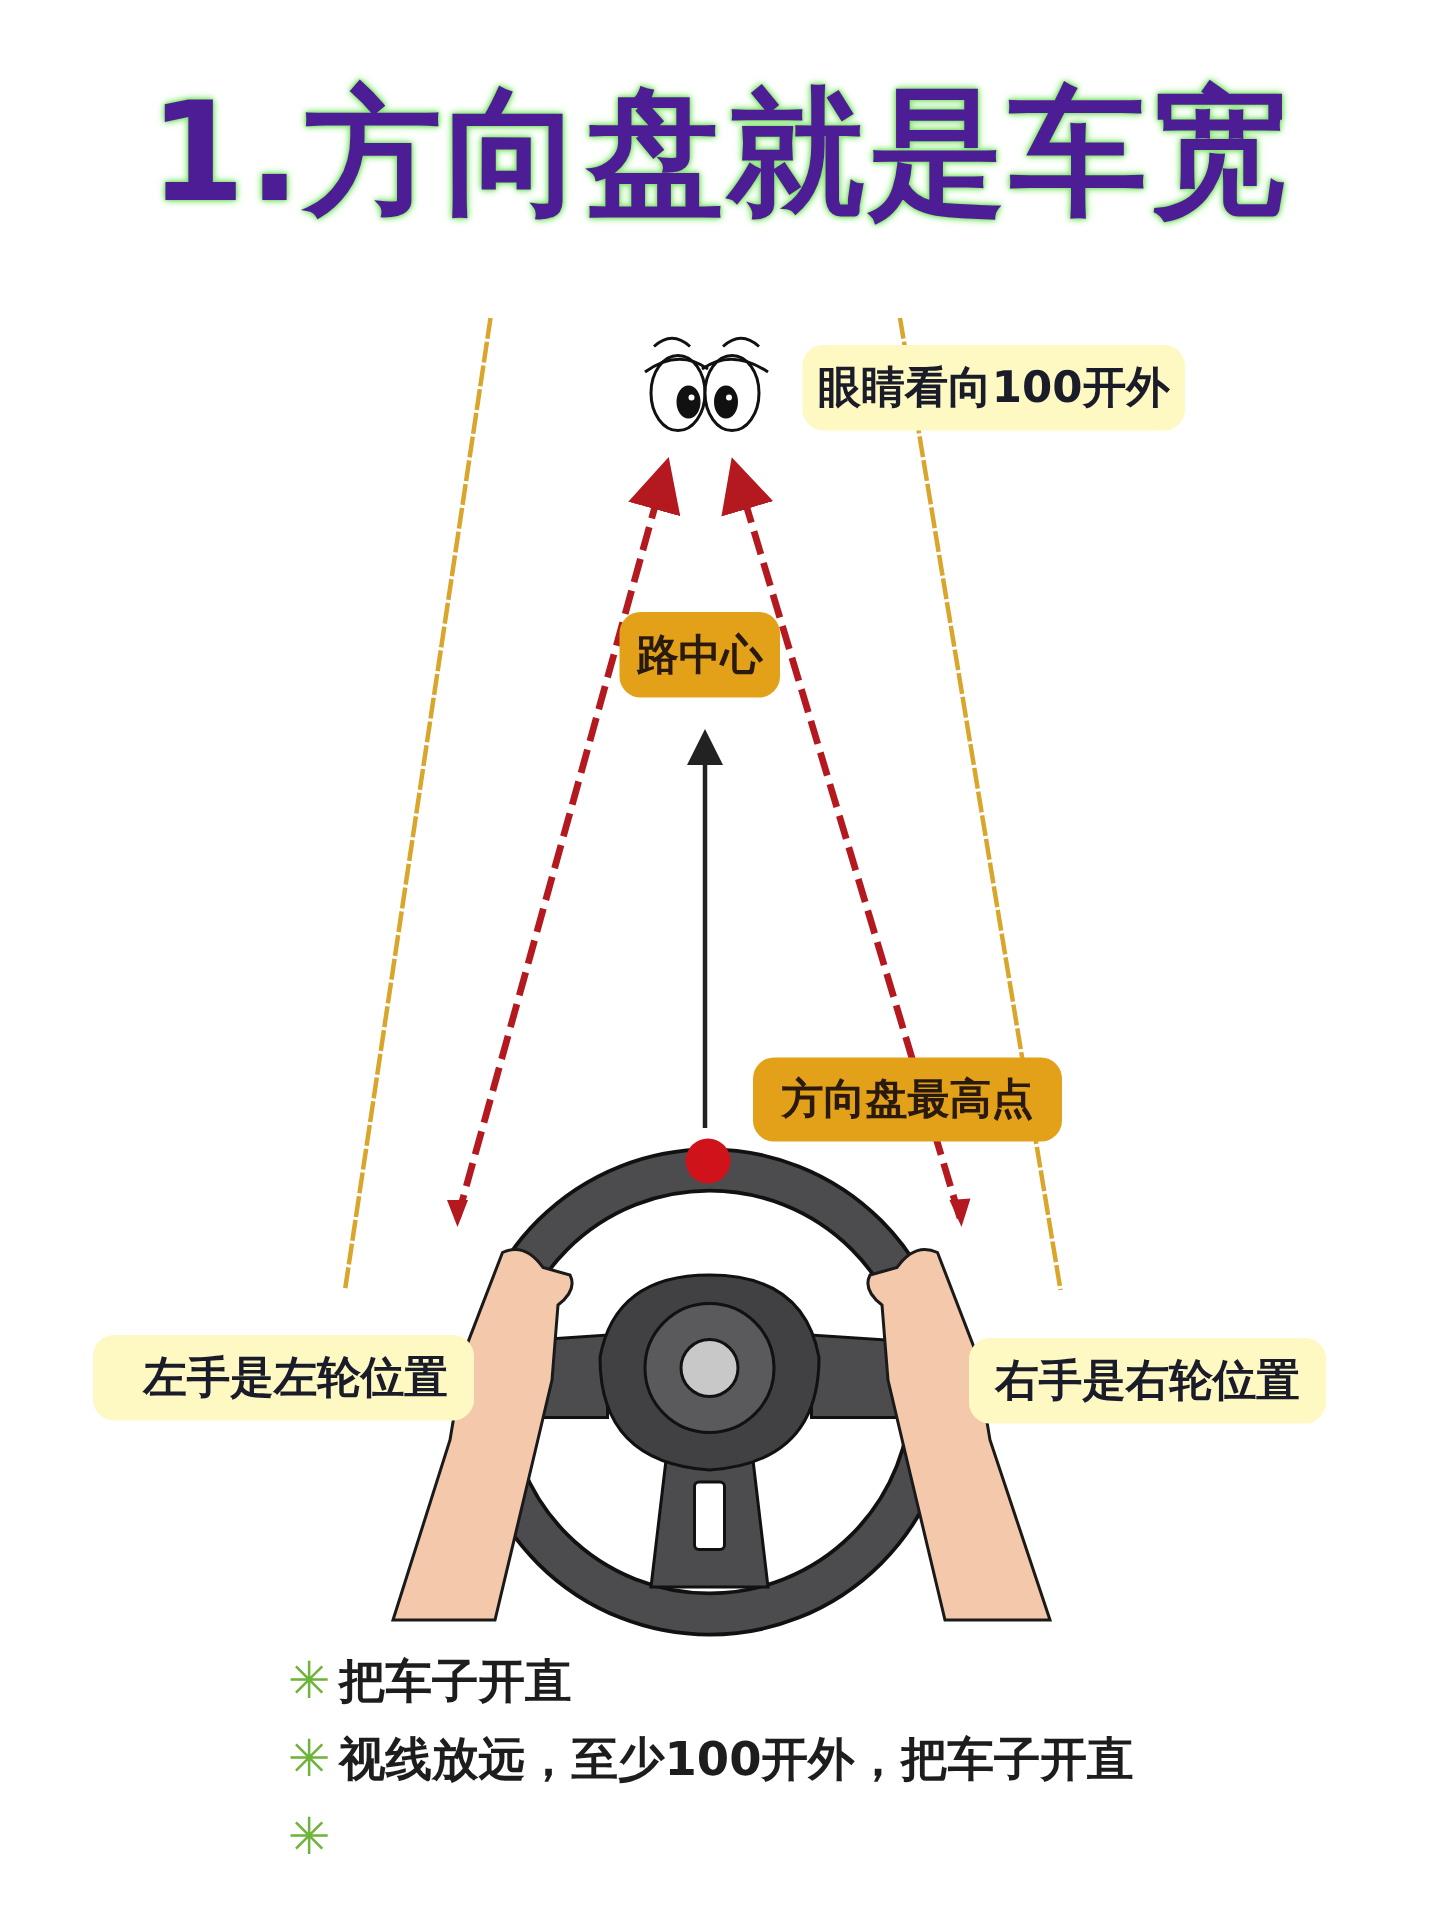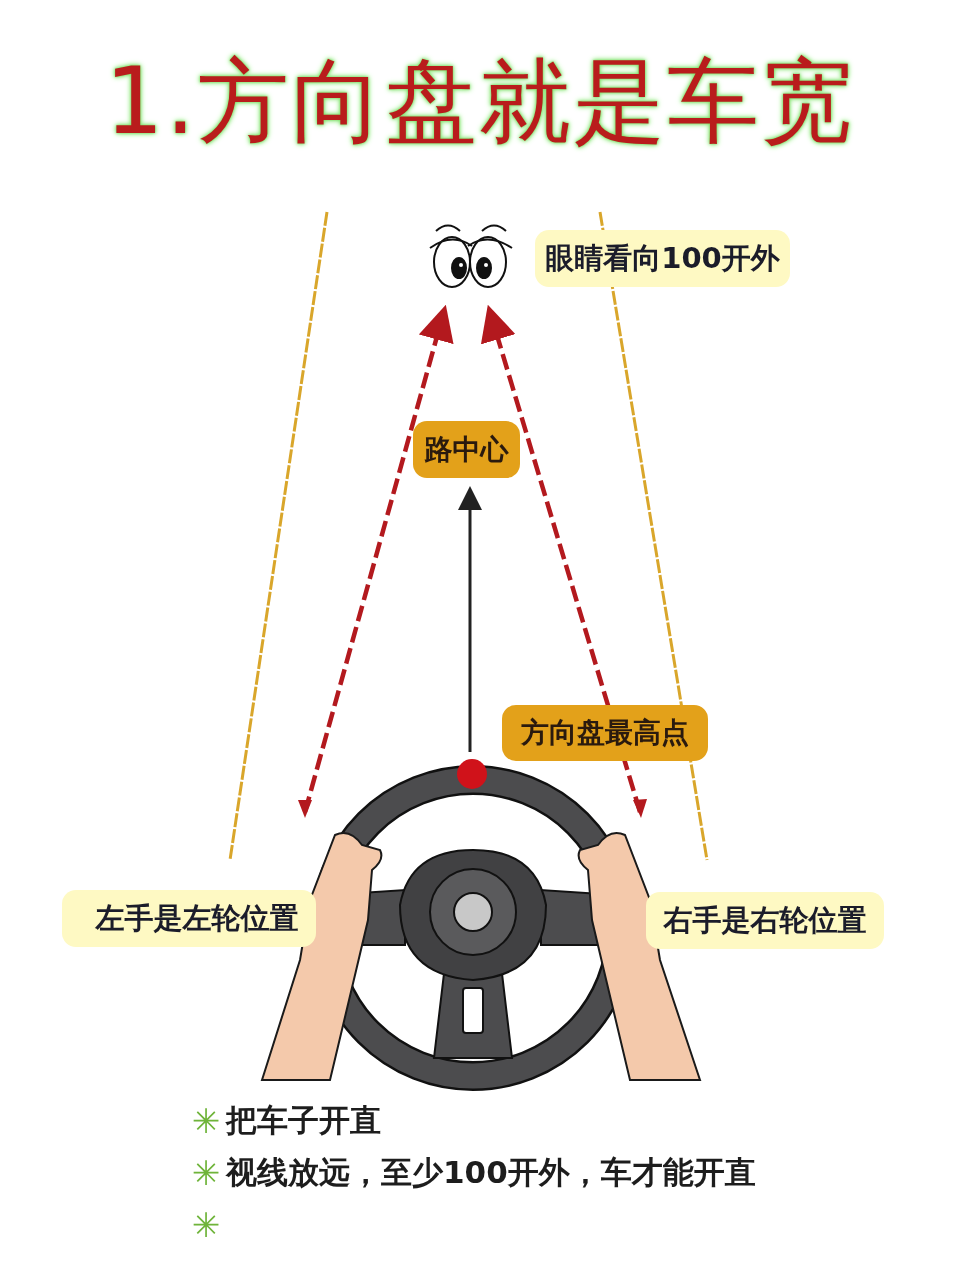--- a/index.html
+++ b/index.html
@@ -1,19 +1,19 @@
 <!DOCTYPE html>
 <html><head>
 <meta charset="utf-8">
 <style>
   html, body { margin:0; padding:0; background:#ffffff; }
   body { width:960px; height:1280px; position:relative; overflow:hidden;
          font-family:"DejaVu Sans","Liberation Sans",sans-serif; }
   .title { position:absolute; left:0; top:40px; width:960px; text-align:center;
-           font-size:92px; font-weight:normal; color:#b91c1c; letter-spacing:2px;
+           font-size:92px; font-weight:bold; color:#4c1d95; letter-spacing:2px;
            text-shadow: 0 0 2px #7ee06a, 0 0 4px #7ee06a, 0 0 6px #9aef88; }
   svg.scene { position:absolute; left:0; top:0; }
   .pill { position:absolute; border-radius:14px; font-weight:bold; color:#1b1c2a;
           display:flex; align-items:center; justify-content:center; white-space:nowrap; }
   .pill.blue { background:#fef9c3; }
   .pill.orange { background:#e3a11a; color:#2a1a0e; }
   .bullets { position:absolute; left:188px; top:1095px; }
   .bullet { display:flex; align-items:center; height:52px; font-size:31px; font-weight:bold; color:#1d1d1d; }
   .star { color:#6fb43a; font-size:34px; width:36px; margin-right:2px; text-align:center; }
 </style>
@@ -75,30 +75,30 @@
   </g>
   <circle cx="472" cy="774" r="15" fill="#d0121a"></circle>
 
   <g fill="#f4c9ab" stroke="#1a1a1a" stroke-width="2">
     <path d="M262,1080 L300,960 L310,900 L335,835 Q350,828 362,845 L380,850 Q385,860 372,870 L368,920 L355,975 L330,1080 Z"></path>
     <path d="M700,1080 L660,960 L650,900 L625,835 Q610,828 598,845 L580,850 Q575,860 588,870 L592,920 L605,975 L630,1080 Z"></path>
   </g>
 </svg>
 
 <div class="pill blue" style="left:535px; top:230px; width:255px; height:57px; font-size:29px;">眼睛看向100开外</div>
-<div class="pill orange" style="left:413px; top:421px; width:107px; height:57px; font-size:28px;">路中心</div>
+<div class="pill orange" style="left:413px; top:408px; width:107px; height:57px; font-size:28px;">路中心</div>
 <div class="pill orange" style="left:502px; top:705px; width:206px; height:56px; font-size:28px;">方向盘最高点</div>
 <div class="pill blue" style="left:62px; top:890px; width:238px; height:57px; font-size:29px;padding-left:16px;">左手是左轮位置</div>
 <div class="pill blue" style="left:646px; top:892px; width:238px; height:57px; font-size:29px;">右手是右轮位置</div>
 
 <div class="bullets">
   <div class="bullet">
     <span class="star">✳</span>
     <span>把车子开直</span>
   </div>
   <div class="bullet">
     <span class="star">✳</span>
-    <span>视线放远，至少100开外，车才能开直</span>
+    <span>视线放远，至少100开外，把车子开直</span>
   </div>
   <div class="bullet">
     <span class="star">✳</span>
   </div>
 </div>
 
 </body></html>

